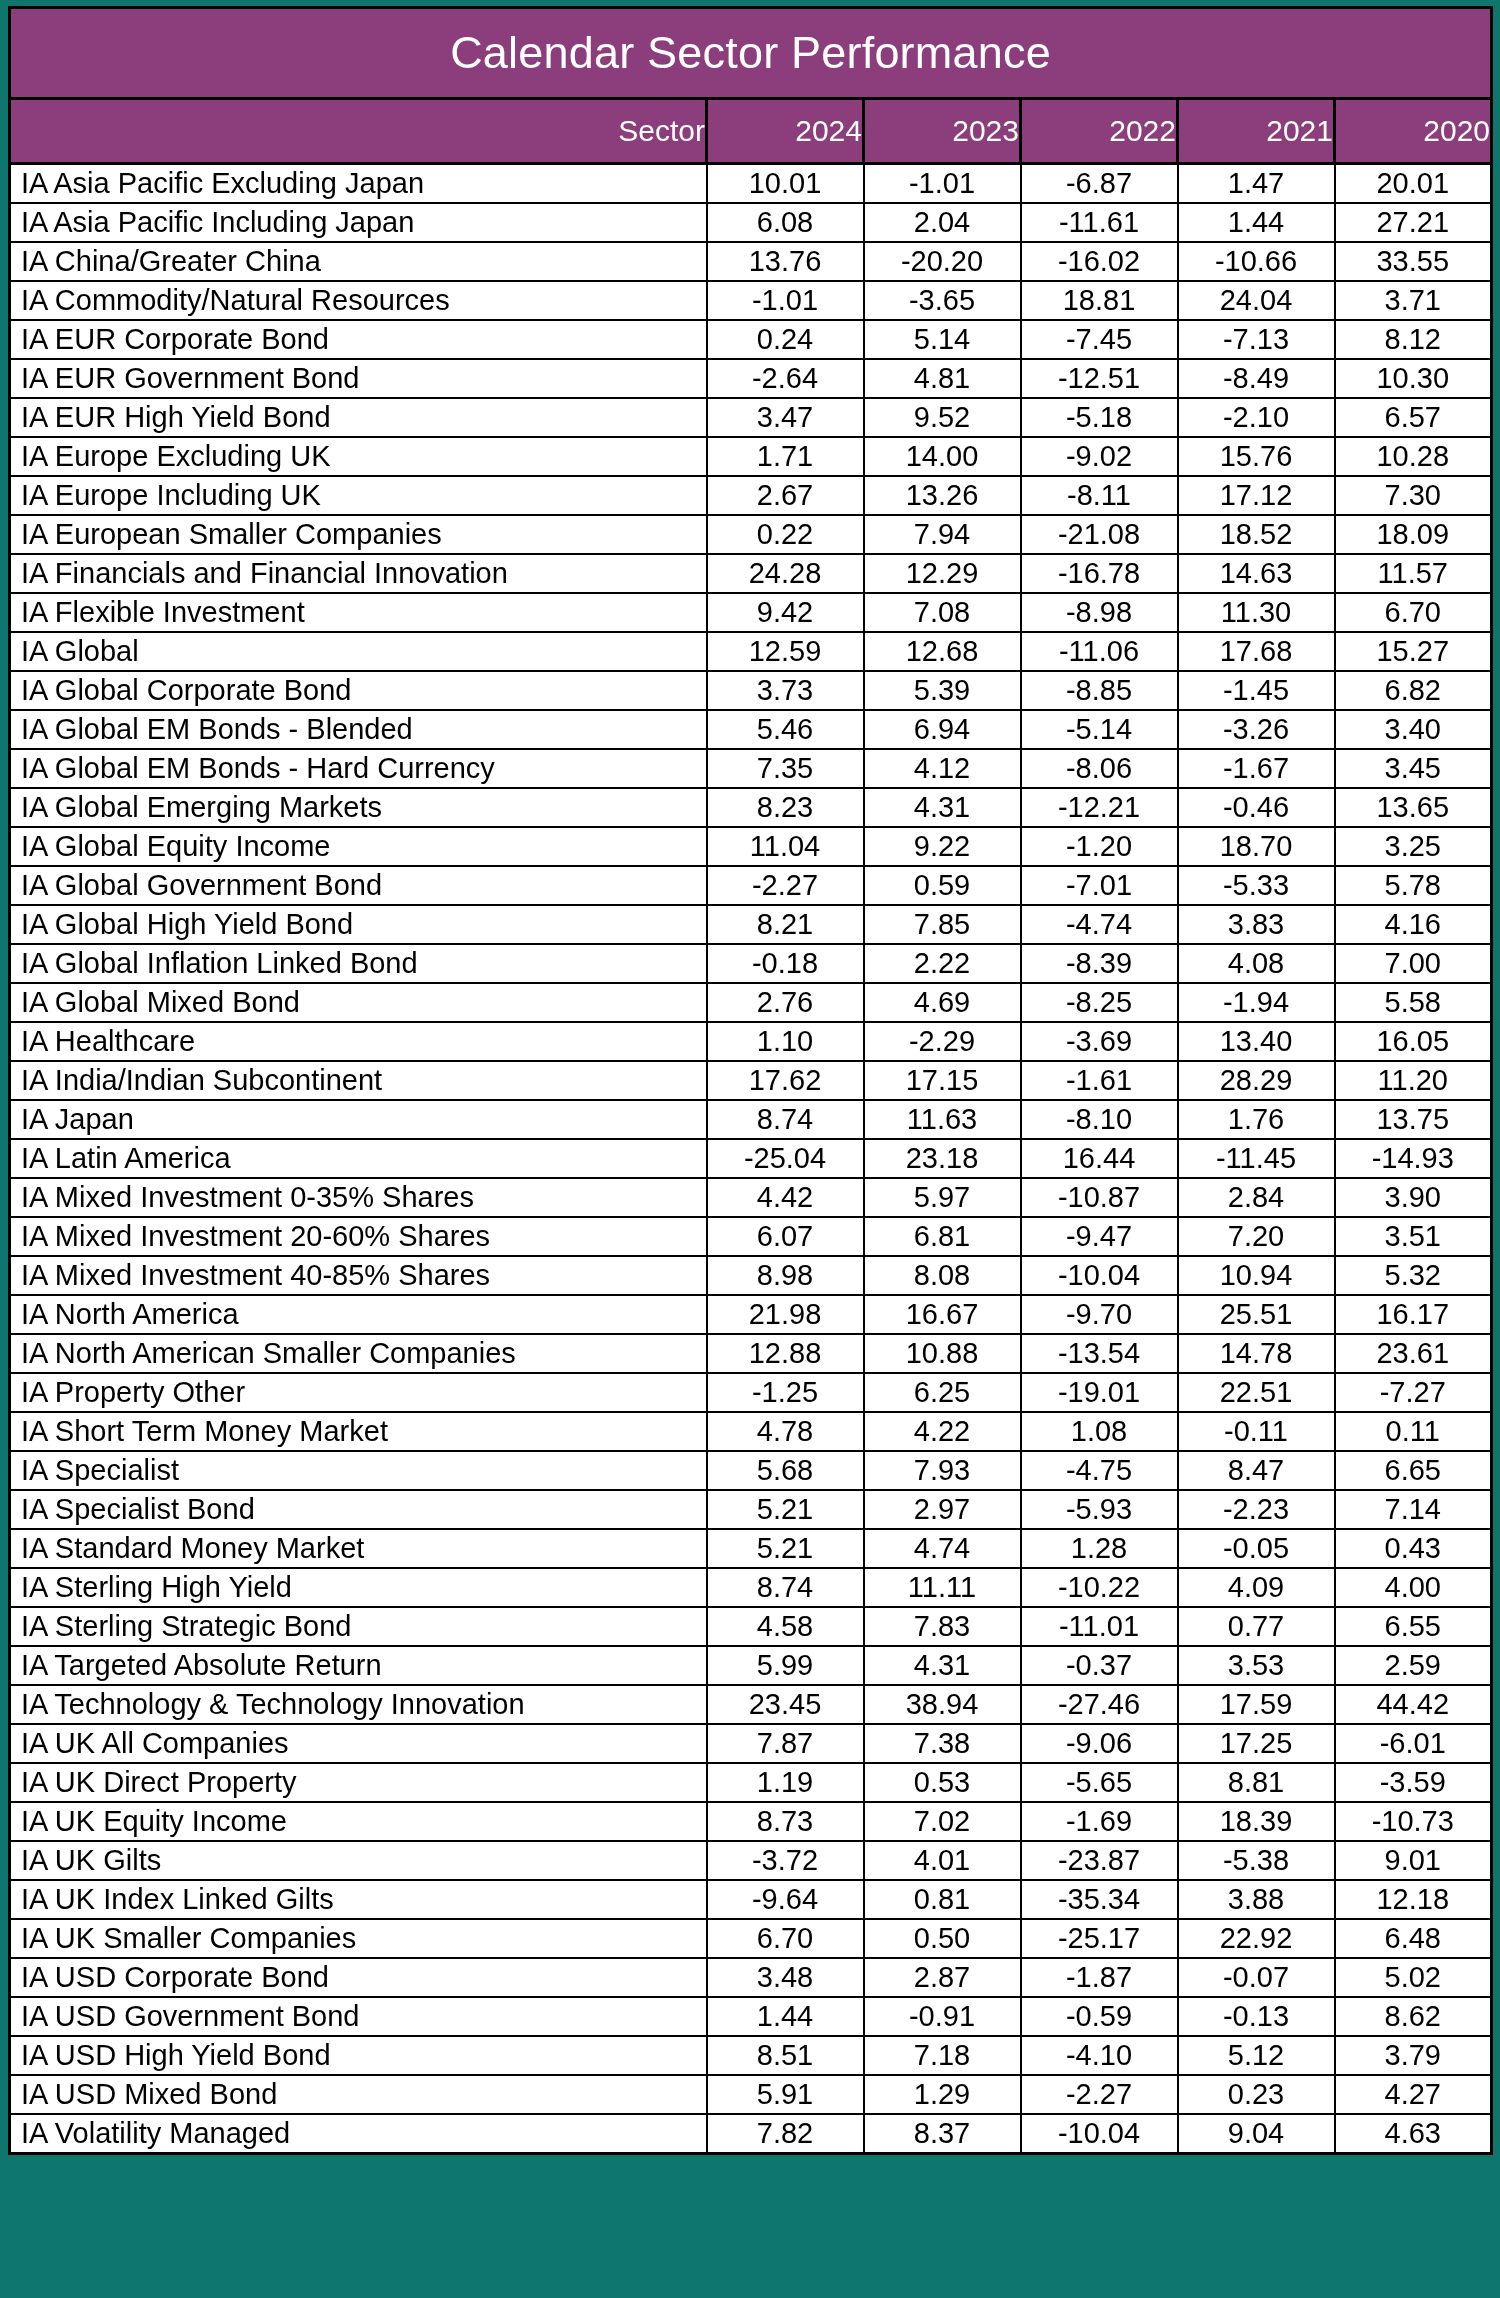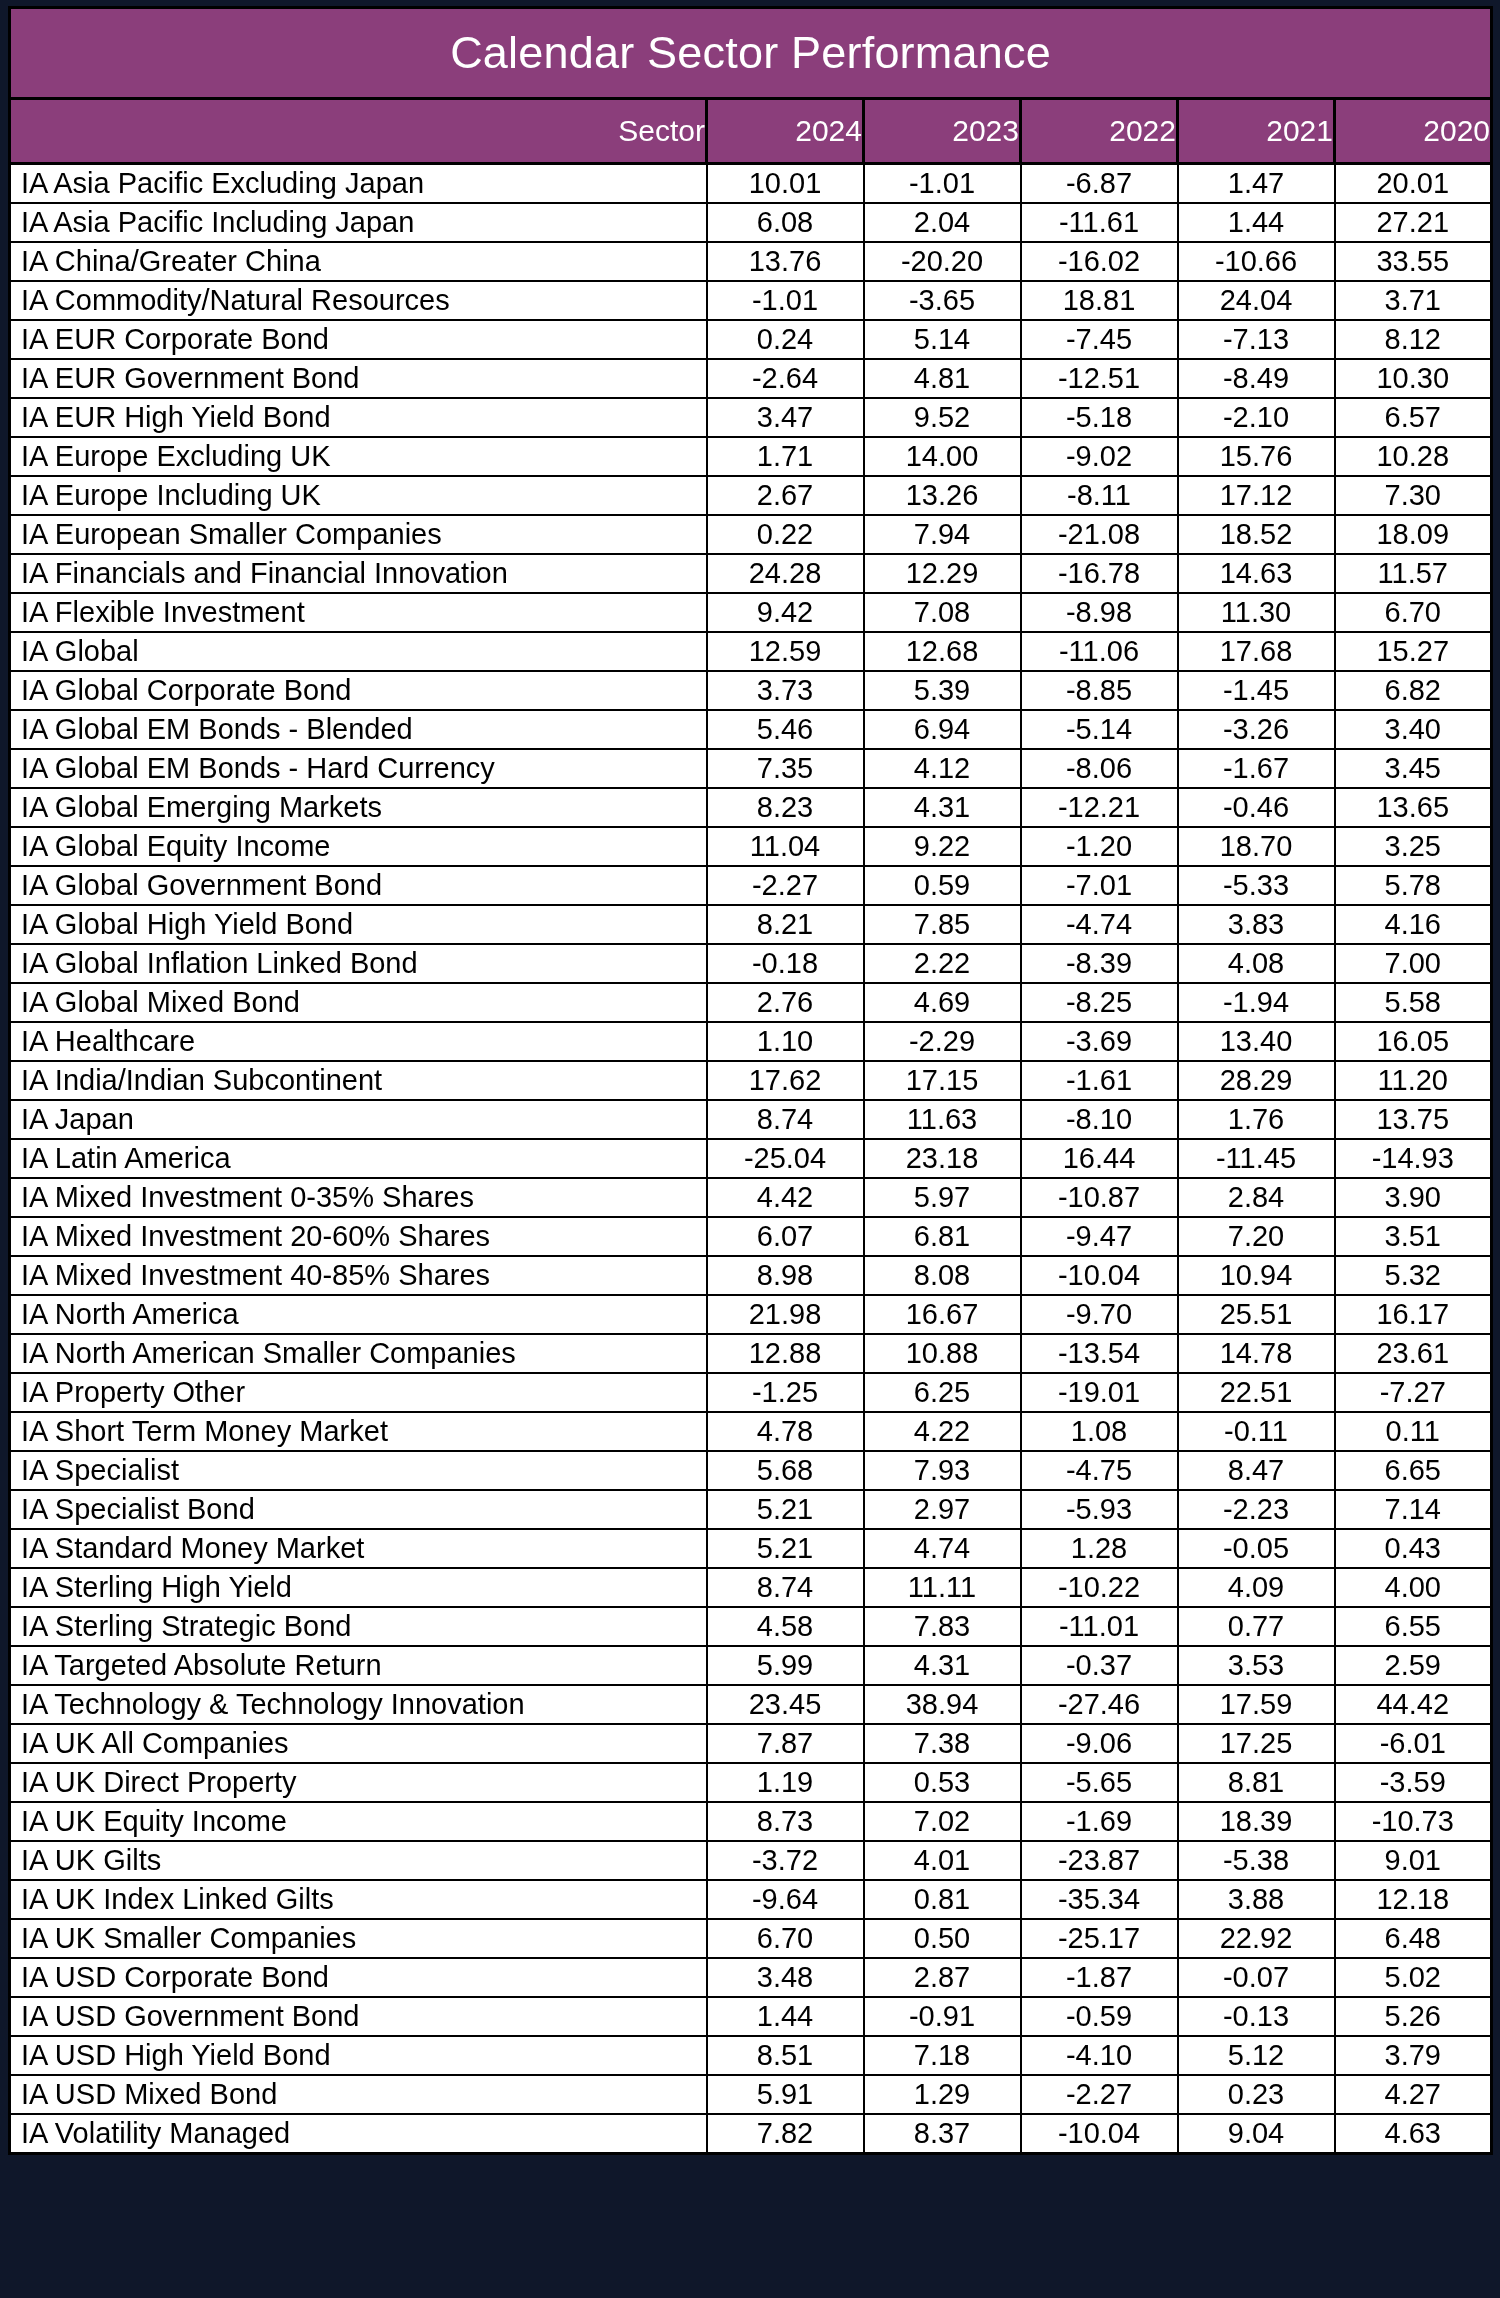--- a/index.html
+++ b/index.html
@@ -12,21 +12,21 @@
     width: 1500px;
     height: 2298px;
     font-family: "Liberation Sans", sans-serif;
     overflow: hidden;
   }
   .page {
     width: 1500px;
     height: 2298px;
     box-sizing: border-box;
     padding: 6px 8px 0 8px;
-    background: #0f172a;
+    background: #0f766e;
     position: relative;
   }
   table.perf {
     width: 1484px;
     border-collapse: collapse;
     table-layout: fixed;
     border: 3px solid #000000;
   }
   table.perf col.c-sector { width: 697px; }
   table.perf col.c-year   { width: 157px; }
@@ -482,21 +482,21 @@
           <td class="num">-1.87</td>
           <td class="num">-0.07</td>
           <td class="num">5.02</td>
         </tr>
         <tr class="data-row">
           <td class="sector">IA USD Government Bond</td>
           <td class="num">1.44</td>
           <td class="num">-0.91</td>
           <td class="num">-0.59</td>
           <td class="num">-0.13</td>
-          <td class="num">5.26</td>
+          <td class="num">8.62</td>
         </tr>
         <tr class="data-row">
           <td class="sector">IA USD High Yield Bond</td>
           <td class="num">8.51</td>
           <td class="num">7.18</td>
           <td class="num">-4.10</td>
           <td class="num">5.12</td>
           <td class="num">3.79</td>
         </tr>
         <tr class="data-row">

